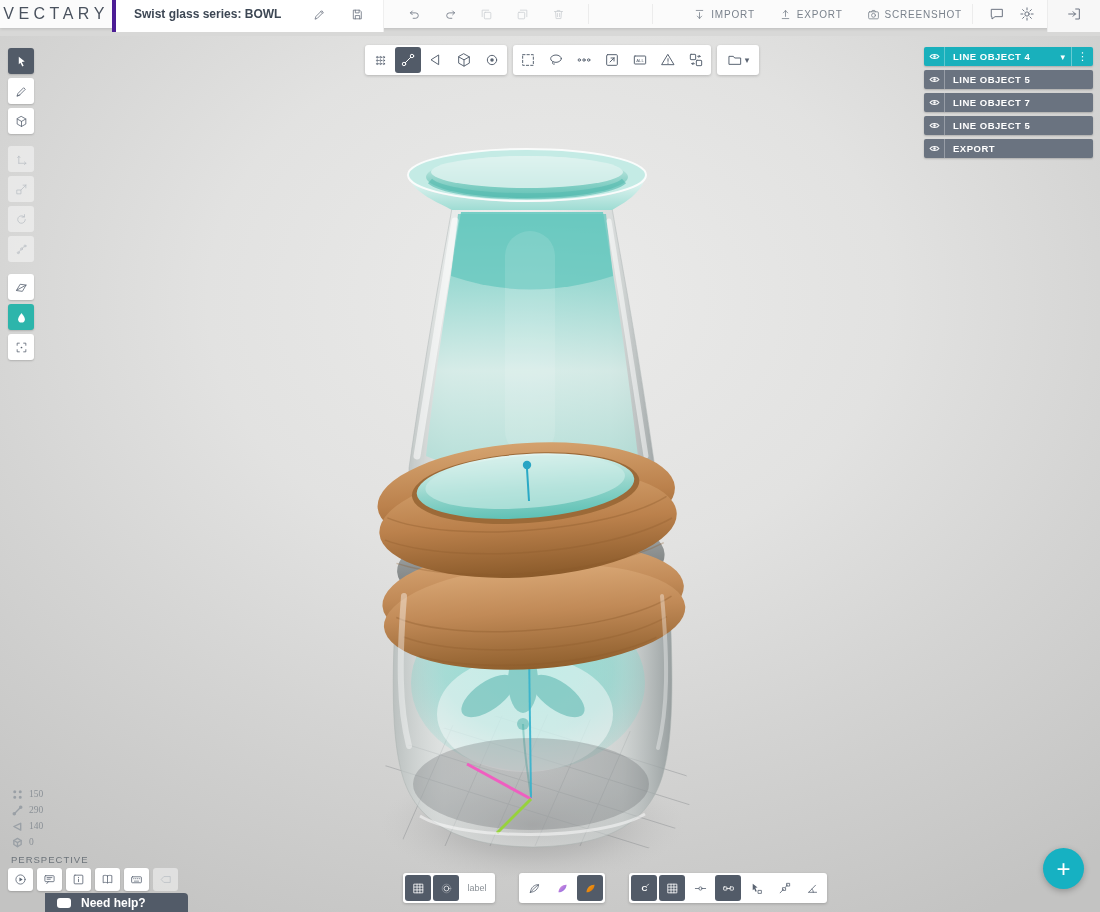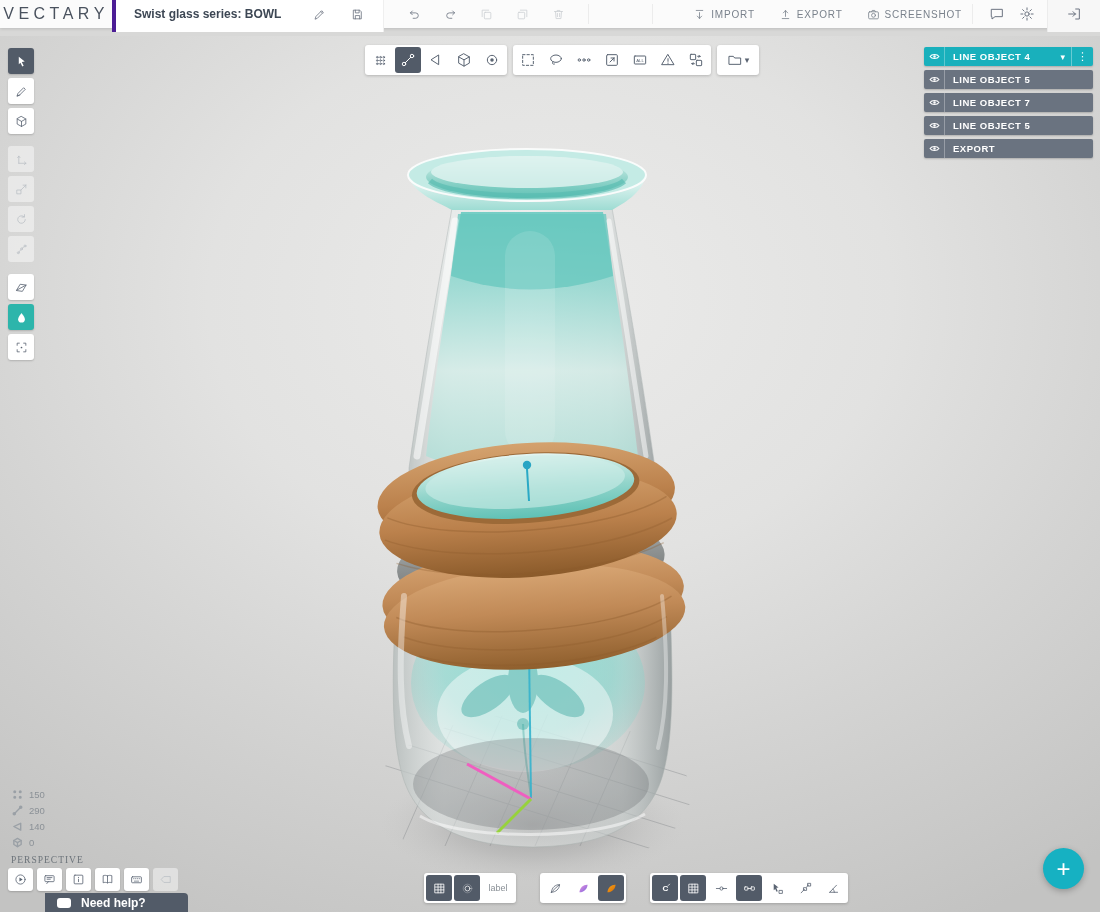--- a/index.html
+++ b/index.html
@@ -33,21 +33,21 @@
   .ic.sm { width:13px; height:13px; }
   .ic.xs { width:11px; height:11px; }
 
   
   .tgroup { background:#fff; border-radius:3px; box-shadow:0 1px 3px rgba(0,0,0,.2);
     padding:2px; display:flex; gap:2px; align-items:center; }
   .tbtn { width:26px; height:26px; border-radius:3px; display:flex; align-items:center;
     justify-content:center; color:#5a6472; cursor:pointer; position:relative; }
   .tbtn.sel { background:#525b68; color:#fff; }
   .top-tools { position:absolute; left:365px; top:45px; display:flex; gap:6px; z-index:30; }
-  .bottom-tools { position:absolute; left:403px; bottom:9px; display:flex; gap:24px; z-index:30;margin-left:21px; }
+  .bottom-tools { position:absolute; left:403px; bottom:9px; display:flex; gap:24px; z-index:30; }
   .label-btn { width:32px; font-size:9px; color:#8a9096; }
   .caret { font-size:9px; color:#5a6472; margin-left:2px; }
 
   
   .left-tools { position:absolute; left:8px; top:48px; display:flex; flex-direction:column; gap:4px; z-index:30; }
   .lbtn { width:26px; height:26px; background:#fff; border-radius:3px; box-shadow:0 1px 2px rgba(0,0,0,.18);
     display:flex; align-items:center; justify-content:center; color:#5a6472; cursor:pointer; }
   .lbtn.dark { background:#525b68; color:#fff; }
   .lbtn.teal { background:#2db5ab; color:#fff; }
   .lbtn.dis { background:rgba(255,255,255,.45); box-shadow:none; color:#bcc1c6; }
@@ -59,23 +59,23 @@
     color:#fff; box-shadow:0 1px 2px rgba(0,0,0,.2); cursor:pointer; }
   .layer-row.sel { background:#19b0bc; }
   .layer-eye { width:21px; display:flex; align-items:center; justify-content:center;
     border-right:1px solid rgba(255,255,255,.3); align-self:stretch; }
   .layer-label { font-size:9.5px; font-weight:700; letter-spacing:.5px; padding-left:8px; flex:1; white-space:nowrap; }
   .layer-caret { font-size:9px; padding-right:6px; }
   .layer-kebab { font-size:11px; padding-right:5px; border-left:1px solid rgba(255,255,255,.35); padding-left:5px; align-self:stretch; display:flex; align-items:center; }
 
   
   .stats { position:absolute; left:12px; bottom:64px; display:flex; flex-direction:column; gap:5px; z-index:30; }
-  .stat-row { display:flex; align-items:flex-start; gap:6px; color:#8b9197; font-size:9.5px; }
+  .stat-row { display:flex; align-items:flex-start; gap:6px; color:#8b9197; font-size:9.5px;font-family:Liberation Serif, serif; }
   .stat-row svg { stroke:#9aa0a6; }
-  .persp { position:absolute; left:11px; bottom:47px; font-size:9.5px; letter-spacing:1px; color:#6d747b; z-index:30;font-family:Liberation Serif, serif; }
+  .persp { position:absolute; left:11px; bottom:47px; font-size:9.5px; letter-spacing:1px; color:#6d747b; z-index:30; }
   .help-row { position:absolute; left:8px; bottom:21px; display:flex; gap:4px; z-index:30; }
   .help-row .lbtn { width:25px; height:23px; }
   .needhelp { position:absolute; left:0; bottom:0; width:143px; height:19px; background:#525b68;
     border-radius:0 4px 0 0; display:flex; align-items:center; gap:10px; padding-left:12px; z-index:30; cursor:pointer;margin-left:45px; }
   .needhelp span { color:#fff; font-size:12px; font-weight:700; }
   .bubble { width:14px; height:10px; background:#fff; border-radius:3px; position:relative; }
   .bubble:after { content:""; position:absolute; left:2px; bottom:-3px; border:3px solid transparent; border-top-color:#fff; }
 
   
   .fab { position:absolute; right:16px; bottom:23px; width:41px; height:41px; border-radius:50%;

